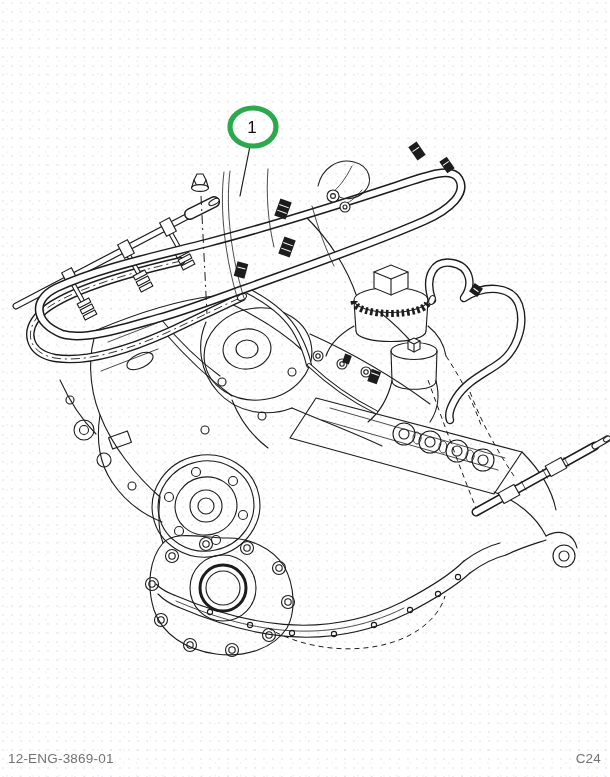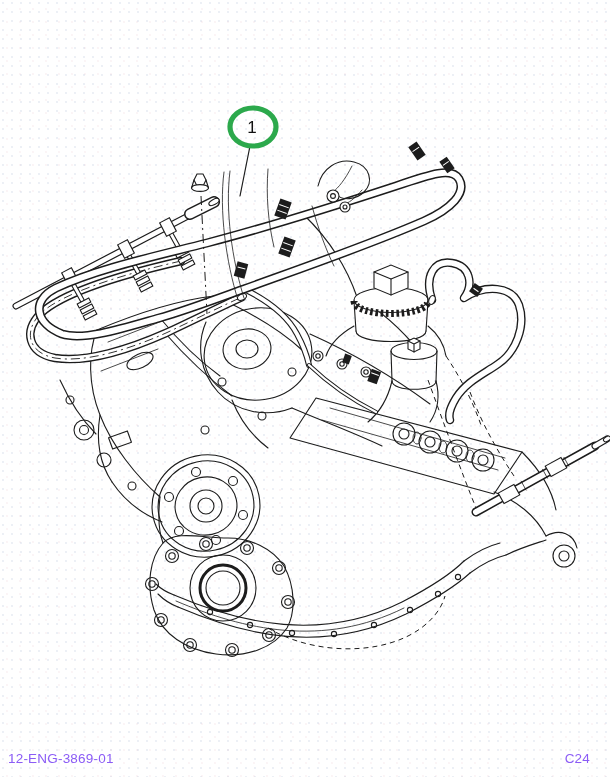--- a/index.html
+++ b/index.html
@@ -35,25 +35,25 @@
   .ti4{fill:none;stroke:#ffffff;stroke-width:2.2;stroke-linecap:round;}
   .to12{fill:none;stroke:#1c1c1c;stroke-width:12;stroke-linecap:round;}
   .ti12{fill:none;stroke:#ffffff;stroke-width:9;stroke-linecap:round;}
   .wfill{fill:#ffffff;stroke:#1c1c1c;stroke-width:1.1;}
   .bfill{fill:#1c1c1c;stroke:none;}
   .wline{stroke:#ffffff;stroke-width:1;fill:none;}
   .knurl{fill:none;stroke:#1c1c1c;stroke-width:7;stroke-dasharray:2.6 2.6;}
   .ring3{fill:none;stroke:#1c1c1c;stroke-width:3;}
   .callout-num{font-family:"Liberation Sans", sans-serif; font-size:17px; fill:#111;}
   .footer-label{
-    position:absolute; top:751px; font-size:13.5px; color:#8b5cf6;
+    position:absolute; top:751px; font-size:13.5px; color:#737373;
     letter-spacing:.2px;
   }
   .footer-left{left:8px;}
-  .footer-right{right:20px;}
+  .footer-right{right:9px;}
 </style>
 </head>
 <body>
 
 <div class="page">
 
 <svg width="610" height="777" viewBox="0 0 610 777">
 
   <g>
     <path class="ln" d="M 97,330 C 88,352 88,385 100,415 C 112,446 136,476 160,497"></path>

